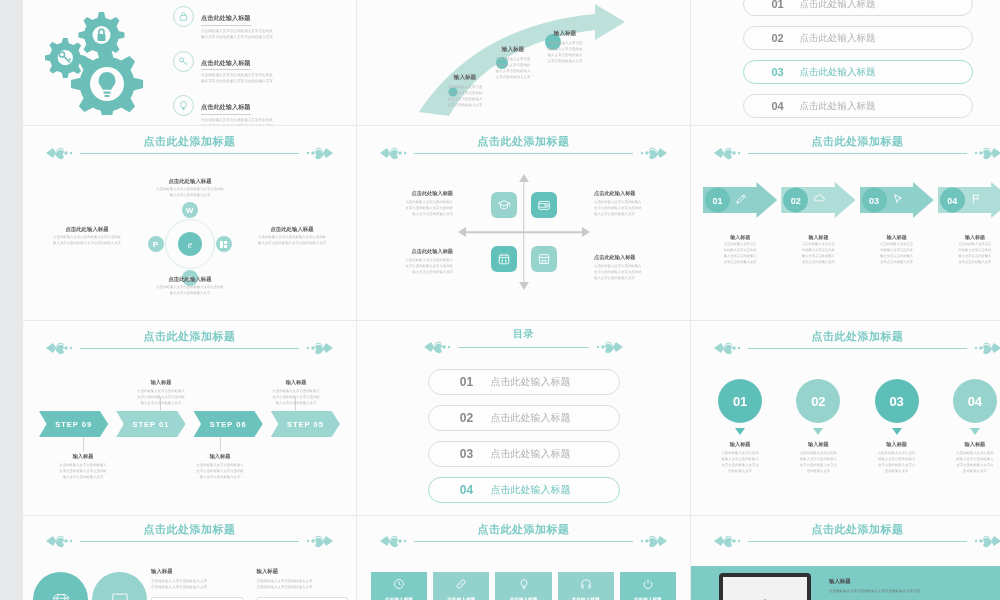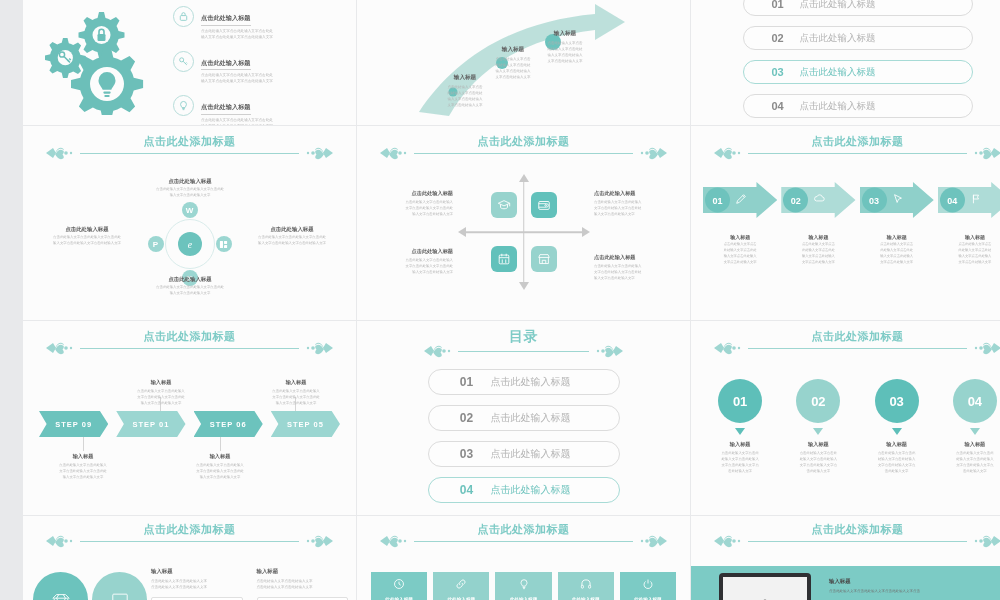--- a/index.html
+++ b/index.html
@@ -613,21 +613,21 @@
     <div class="s7-lbl" style="left:229px; top:58px;">
       <div class="tt">输入标题</div>
       <div class="bb" style="white-space:pre-line">点击此处输入文字点击此处输入
 文字点击此处输入文字点击此处
 输入文字点击此处输入文字</div>
     </div>
   </div>
 
   <div class="slide">
     <div class="hdr" style="top:8px">
-      <div class="hdr-title" style="font-size:14px">目录</div>
+      <div class="hdr-title" style="font-size:10px">目录</div>
       <div class="orn-row" style="width:60%; margin-top:0">
         <span class="orn">
           <svg width="34" height="16" viewBox="0 0 34 16">
               <g fill="#9ed6d1">
                 <path d="M0 8 L7 3 L10 8 L7 13 Z"></path>
                 <path d="M9 8 q3-6 7-5 q3 1 1 4 q-2 2-4 1 q3 2 4 0 q2-3-1-4 q-4-1-7 5 q3 6 7 5 q3-1 1-4 q-1-2-4 0 q2 1 4-1 q2-3-1-4 q-4-1-7 5z"></path>
                 <circle cx="20" cy="8" r="1.8"></circle>
                 <circle cx="25" cy="8" r="1.2"></circle>
                 <path d="M28 4.5 v7 M29.5 6 v4"></path>
               </g>

